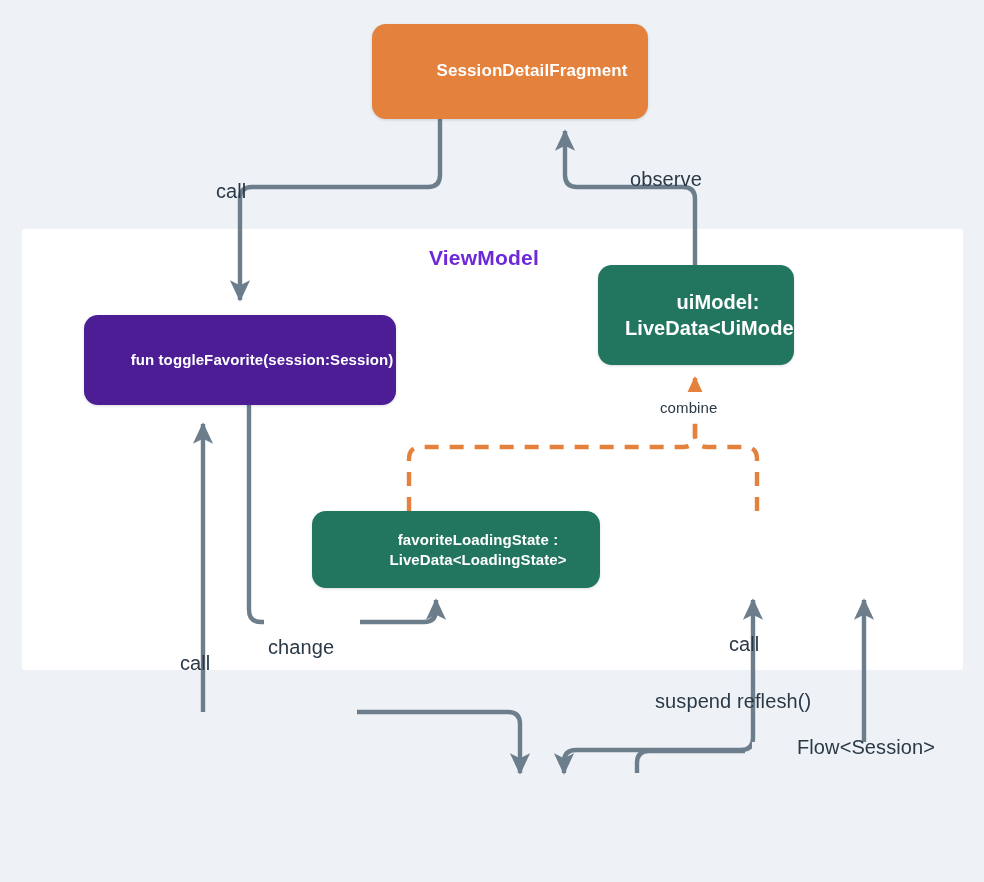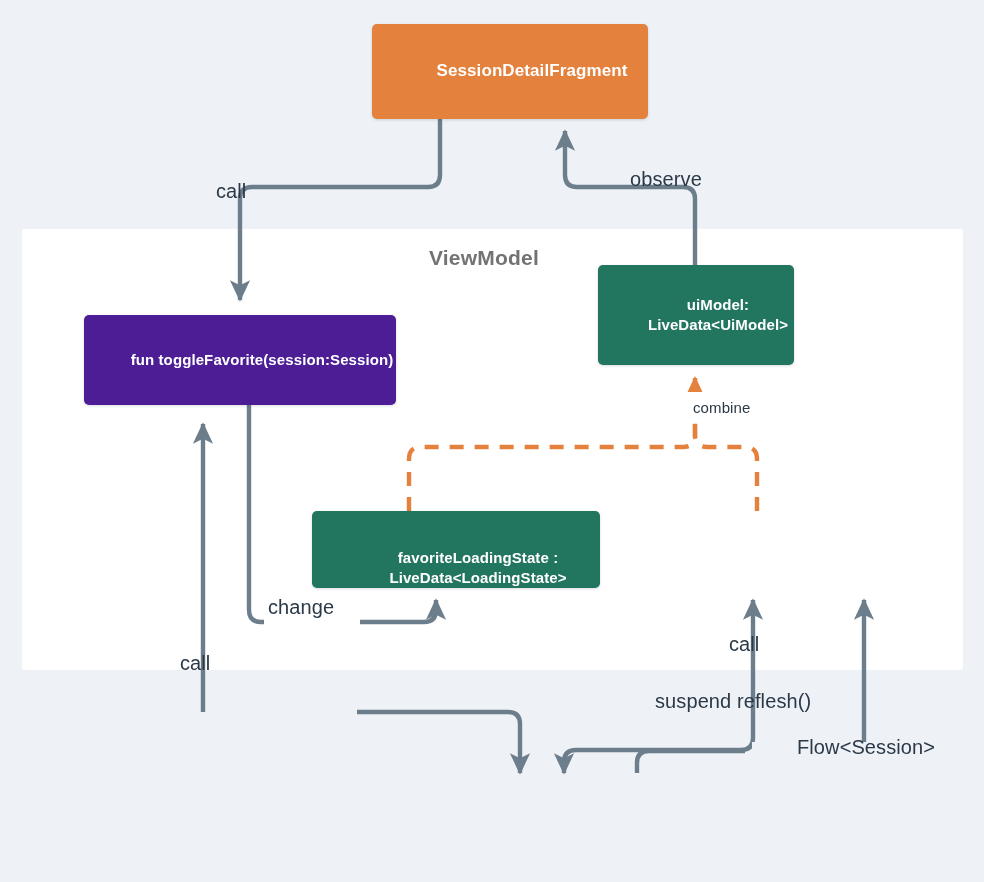--- a/index.html
+++ b/index.html
@@ -23,42 +23,42 @@
   svg.layer {
     position: absolute;
     top: 0;
     left: 0;
     width: 984px;
     height: 882px;
   }
   .node {
     position: absolute;
     box-sizing: border-box;
-    border-radius: 5px;
+    border-radius: 14px;
     display: flex;
     align-items: center;
     justify-content: center;
     text-align: center;
     color: #ffffff;
     font-weight: bold;
     line-height: 1.32;
     box-shadow: 0 1px 3px rgba(40,55,70,0.18);
     white-space: pre-line;
     letter-spacing: 0.1px;
     padding-left: 44px;
   }
   .container-box {
     position: absolute;
     box-sizing: border-box;
     background: #ffffff;
     border-radius: 3px;
   }
   .container-title {
     position: absolute;
-    color: #737373;
+    color: #6d28d9;
     font-size: 21px;
     font-weight: bold;
     letter-spacing: 0.2px;
     white-space: nowrap;
   }
   .edge-label {
     position: absolute;
     color: #2b3947;
     font-size: 20px;
     font-weight: normal;
@@ -124,39 +124,39 @@
   <div class="container-title" style="left:429px; top:246px;">ViewModel</div>
 
   <div class="node n-fragment" style="left:372px; top:24px; width:276px; height:95px; font-size:17px;">
     <span>SessionDetailFragment</span>
   </div>
 
   <div class="node n-teal" style="left:84px; top:315px; width:312px; height:90px; font-size:15px;">
     <span>fun toggleFavorite(session:Session)</span>
   </div>
 
-  <div class="node n-green" style="left:598px; top:265px; width:196px; height:100px; font-size:15px;">
+  <div class="node n-green" style="left:598px; top:265px; width:196px; height:100px; font-size:20px;">
     <span>uiModel:
 LiveData&lt;UiModel&gt;</span>
   </div>
 
-  <div class="node n-green" style="left:312px; top:511px; width:288px; height:77px; font-size:15px;align-items:flex-end;">
+  <div class="node n-green" style="left:312px; top:511px; width:288px; height:77px; font-size:15px;">
     <span>favoriteLoadingState :
 LiveData&lt;LoadingState&gt;</span>
   </div>
 
 
 
   <div class="edge-label" style="left:216px; top:180px;">call</div>
 
   <div class="edge-label" style="left:630px; top:168px;">observe</div>
 
-  <div class="edge-label small" style="left:660px; top:399px;margin-left:33px;">combine</div>
+  <div class="edge-label small" style="left:660px; top:399px;">combine</div>
 
-  <div class="edge-label" style="left:268px; top:596px;">change</div>
+  <div class="edge-label" style="left:268px; top:636px;">change</div>
 
   <div class="edge-label" style="left:180px; top:652px;">call</div>
 
 
   <div class="edge-label" style="left:729px; top:633px;">call</div>
 
   <div class="edge-label" style="left:655px; top:670px;margin-top:20px;">suspend reflesh()</div>
 
   <div class="edge-label" style="left:797px; top:736px;">Flow&lt;Session&gt;</div>
 

